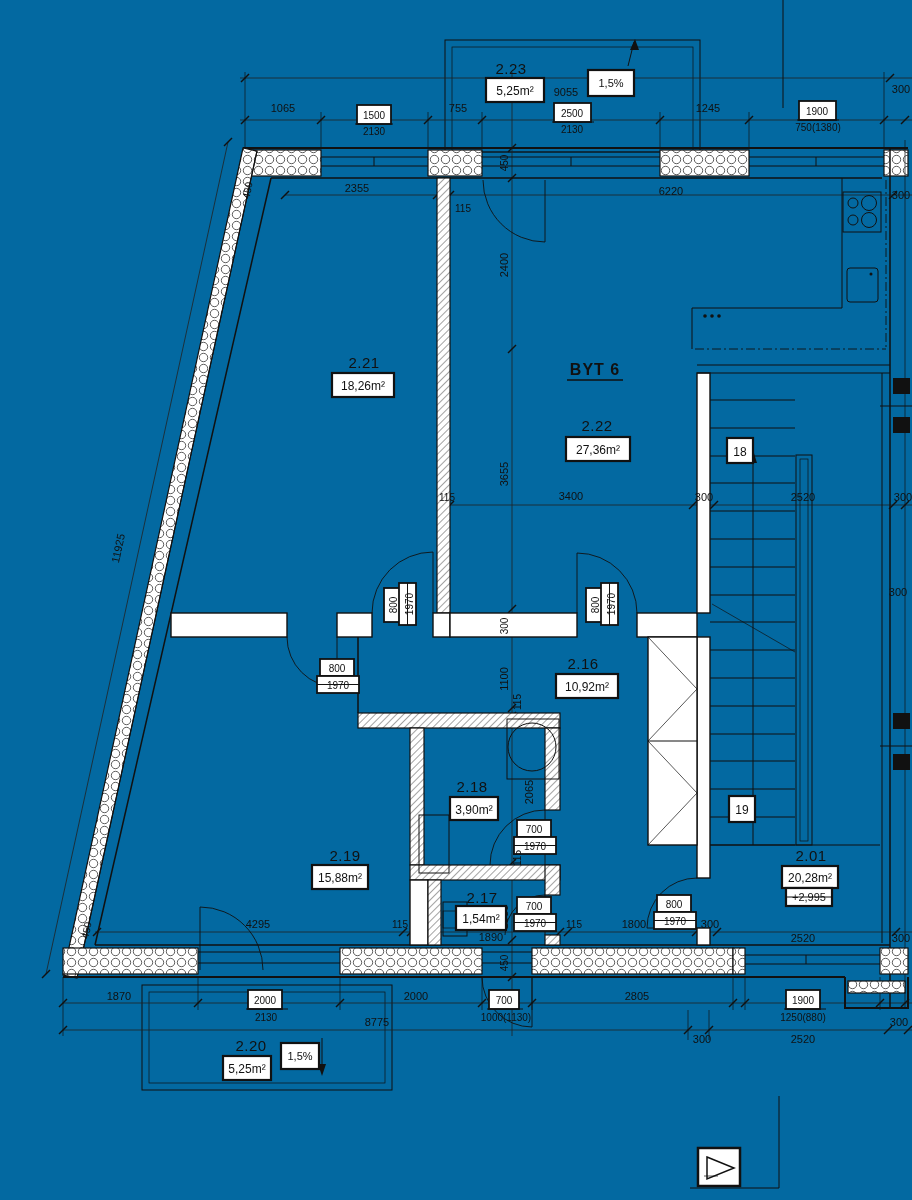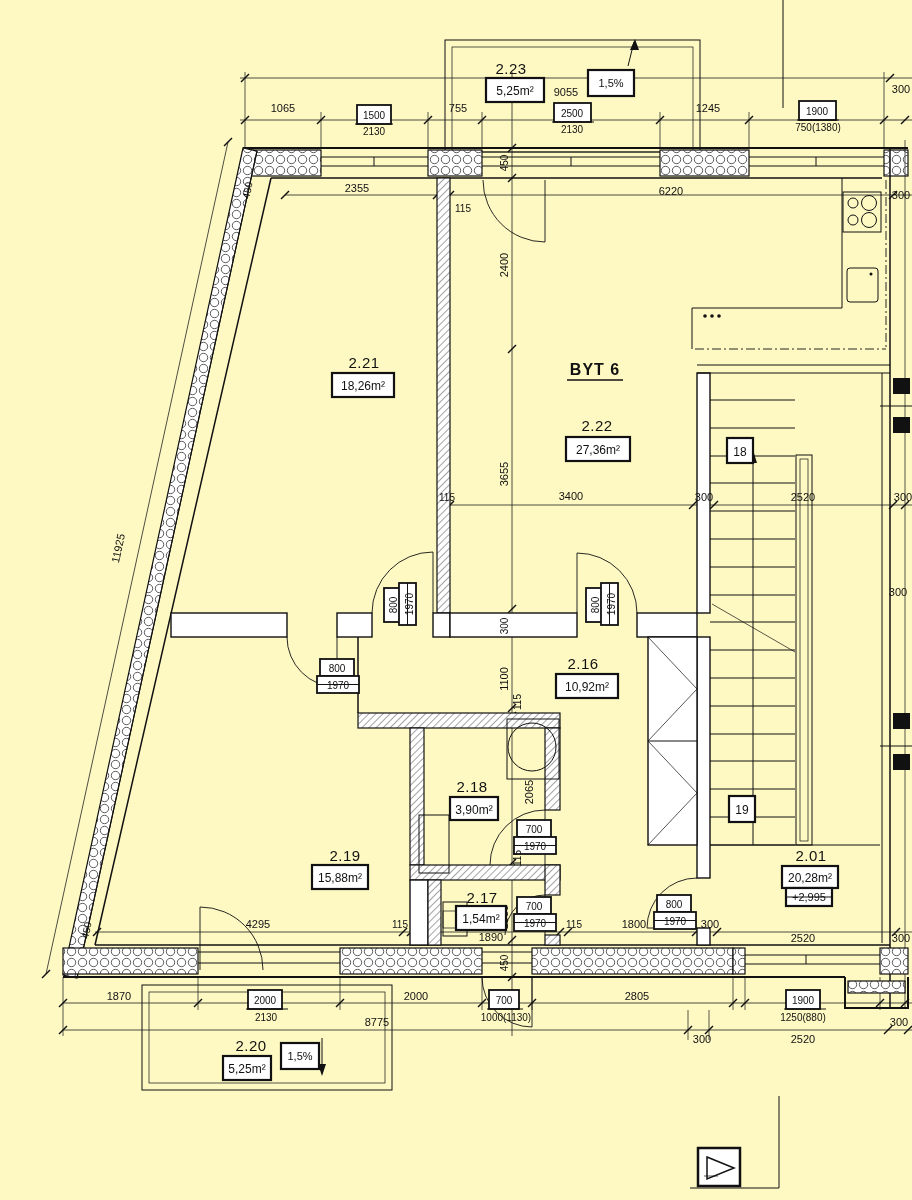--- a/index.html
+++ b/index.html
@@ -1,16 +1,16 @@
 <!DOCTYPE html>
 <html><head>
 <meta charset="utf-8">
 <style>
   html,body{margin:0;padding:0;background:#fff;}
-  .page{width:912px;height:1200px;position:relative;background:#fef9c3;}
+  .page{width:912px;height:1200px;position:relative;background:#0369a1;}
   svg{display:block;}
   svg text{font-family:"Liberation Sans",sans-serif;fill:#111;text-anchor:middle;}
   text.dim{font-size:11px;}
   text.dimS{font-size:10px;}
   text.rnum{font-size:15px;letter-spacing:.5px;}
   text.area{font-size:12px;}
   text.byt{font-size:16px;font-weight:bold;letter-spacing:1px;}
   .w2{stroke:#111;stroke-width:2;fill:none;}
   .w15{stroke:#111;stroke-width:1.5;fill:none;}
   .w1{stroke:#111;stroke-width:1;fill:none;}

